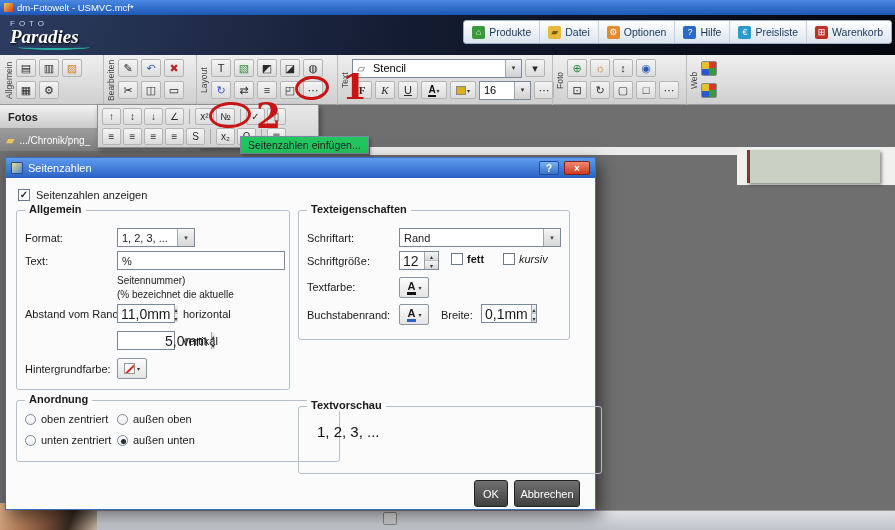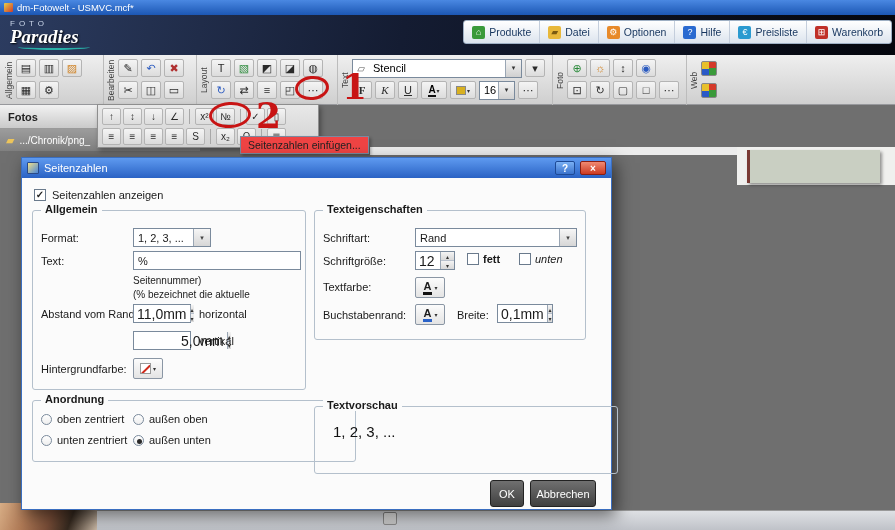--- a/index.html
+++ b/index.html
@@ -50,21 +50,21 @@
   .bold{font-weight:bold;font-family:"Liberation Serif",serif;}
   .italic{font-style:italic;font-family:"Liberation Serif",serif;}
   .underline{text-decoration:underline;}
   .combo{background:#fff;border:1px solid #7a8a9c;height:19px;display:flex;align-items:center;font-size:11px;}
   .combo .combo-ico{width:16px;text-align:center;font-size:10px;color:#555;}
   .combo .combo-val{flex:1;padding:0 4px;white-space:nowrap;overflow:hidden;}
   .combo .combo-arrow{width:16px;height:100%;background:linear-gradient(#f4f4f4,#d0d0d0);
     border-left:1px solid #9aa6b4;display:flex;align-items:center;justify-content:center;
     font-size:7px;color:#333;}
   .stencil-combo{width:170px;}
-  .size-combo{width:36px;}
+  .size-combo{width:52px;}
   .mini-colorbtn{width:26px;height:18px;display:inline-flex;align-items:center;justify-content:center;
     gap:1px;background:linear-gradient(#f4f4f4,#dcdcdc);border:1px solid #b4b4b4;border-radius:2px;}
   .A-mini{font-size:10px;font-weight:bold;border-bottom:2px solid #111;line-height:1.1;}
   .swatch-mini{width:10px;height:9px;background:#d8b020;border:1px solid #888;}
   .mini-arrow{font-size:6px;color:#333;}
   .web-ico{width:16px;height:15px;border-radius:2px;border:1px solid #888;
     background:conic-gradient(#d43a2a 0 25%, #3a9a3a 0 50%, #2a5ac8 0 75%, #e8c02a 0);}
 
   
   .photos-header{position:absolute;left:0;top:105px;width:200px;height:24px;z-index:12;
@@ -92,34 +92,34 @@
   
   .bottom{position:absolute;left:0;bottom:0;right:0;height:20px;z-index:8;
     background:linear-gradient(#dfe1e5,#bfc2c8);border-top:1px solid #999;}
   .photo-thumb{position:absolute;left:0;top:503px;width:97px;height:27px;z-index:9;
     background:linear-gradient(110deg,#d8ae86 0%,#b07a56 28%,#7a4e38 52%,#35291f 72%,#cbb9a6 100%);}
   .scroll-nub{position:absolute;left:383px;top:512px;width:14px;height:13px;z-index:9;
     background:linear-gradient(#f0f0f0,#c6c6c6);border:1px solid #8a8a8a;border-radius:2px;}
 
   
   .tooltip{position:absolute;left:240px;top:136px;height:18px;z-index:25;
-    background:#ef4444;border:1px solid #7a8aa0;box-shadow:2px 2px 3px rgba(0,0,0,.3);
+    background:#22c55e;border:1px solid #7a8aa0;box-shadow:2px 2px 3px rgba(0,0,0,.3);
     font-size:10.5px;color:#222;display:flex;align-items:center;padding:0 7px;white-space:nowrap;justify-content:center;}
 
   
   .ann-ellipse{position:absolute;border:3px solid #c81414;border-radius:50%;z-index:40;}
   .e1{left:295px;top:76px;width:34px;height:24px;transform:rotate(-6deg);}
   .e2{left:209px;top:102px;width:42px;height:26px;transform:rotate(-4deg);}
   .ann-num{position:absolute;color:#c81414;font-size:36px;font-weight:bold;z-index:40;
     font-family:"DejaVu Serif",serif;line-height:1;}
   .n1{left:342px;top:68px;}
   .n2{left:256px;top:97px;}
 
   
-  .dialog{position:absolute;left:21px;top:157px;width:591px;height:353px;z-index:30;
+  .dialog{position:absolute;left:5px;top:157px;width:591px;height:353px;z-index:30;
     background:#fbfbfb;border:1px solid #3a6ec0;box-shadow:4px 6px 16px rgba(0,0,0,.55);
     font-size:11px;color:#1a1a1a;}
   .dlg-title{position:absolute;top:0;left:0;right:0;height:20px;
     background:linear-gradient(#5e9af0,#2a62c4);color:#fff;display:flex;align-items:center;
     gap:5px;padding:0 5px;font-size:11px;}
   .dlg-ico{width:12px;height:12px;background:linear-gradient(135deg,#f0e08a,#4a86d8);
     border:1px solid #2a4a88;border-radius:1px;}
   .dlg-title-text{flex:1;}
   .dlg-help{width:20px;height:14px;background:linear-gradient(#7ab0f4,#3a72cc);
     border:1px solid #1e4a96;border-radius:2px;color:#fff;font-size:10px;font-weight:bold;
@@ -443,21 +443,21 @@
         <span>▴</span>
         <span>▾</span>
       </span>
     </div>
     <div class="inline-check" style="left:152px;top:42px;">
       <span class="cbx"></span>
       <span class="fett-lbl">fett</span>
     </div>
     <div class="inline-check" style="left:204px;top:42px;">
       <span class="cbx"></span>
-      <span class="kursiv-lbl">unten</span>
+      <span class="kursiv-lbl">kursiv</span>
     </div>
     <span class="lbl" style="left:8px;top:70px;">Textfarbe:</span>
     <div class="colorbtn" style="left:100px;top:66px;">
       <span class="ab">A</span>
       <span class="mini-arrow">▾</span>
     </div>
     <span class="lbl" style="left:8px;top:98px;">Buchstabenrand:</span>
     <div class="colorbtn" style="left:100px;top:93px;">
       <span class="ab blue">A</span>
       <span class="mini-arrow">▾</span>

